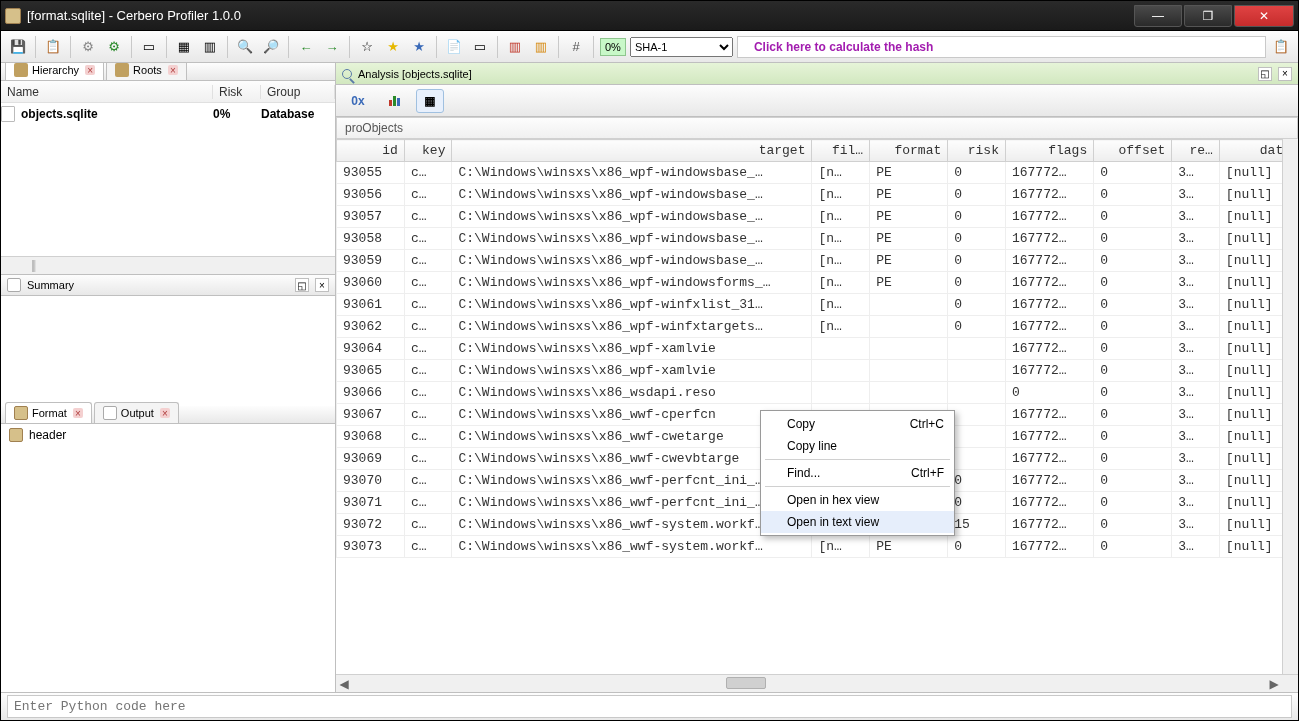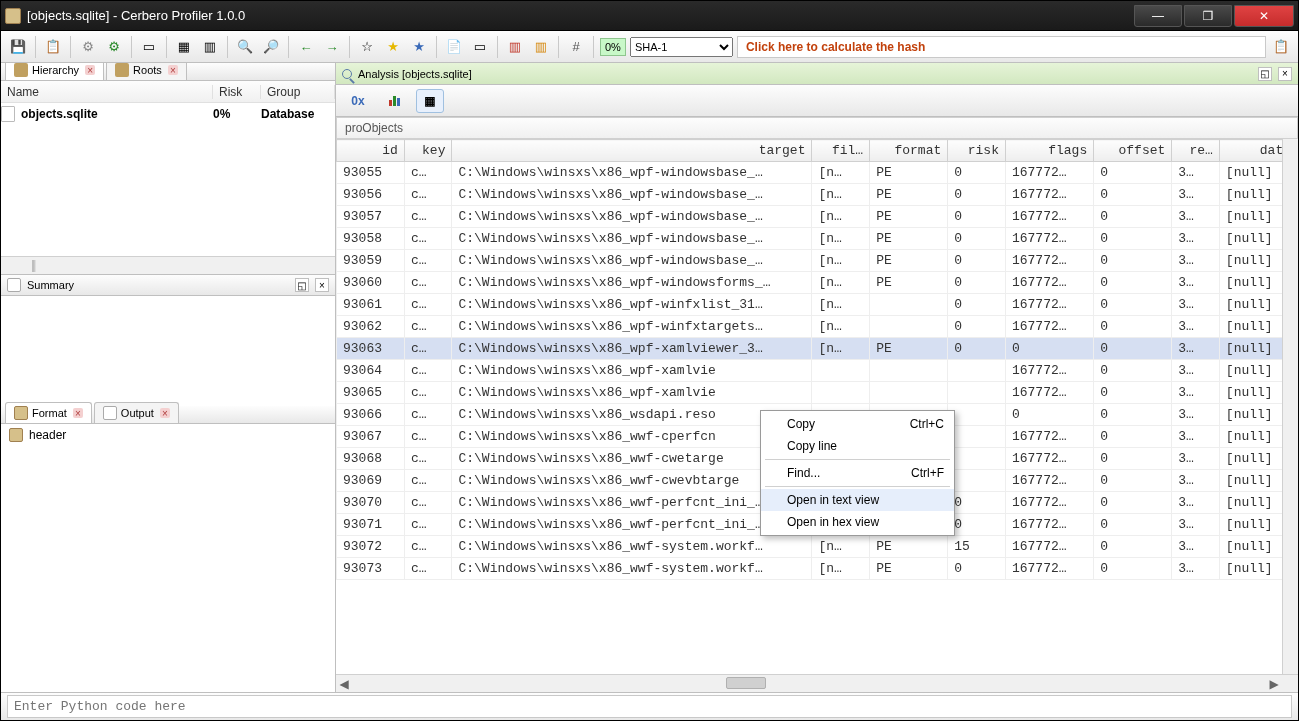--- a/index.html
+++ b/index.html
@@ -9,21 +9,21 @@
 .titlebar .icon { width: 16px; height: 16px; margin-right: 6px; }
 .title-text { flex: 1; font-size: 13px; }
 .win-controls { display: flex; }
 .win-btn { width: 48px; height: 22px; margin-left: 2px; display: flex; align-items: center; justify-content: center; border: 1px solid #555; background: linear-gradient(#4a4a4a,#2a2a2a); color: #fff; font-size: 12px; border-radius: 0 0 3px 3px;}
 .win-btn.close { background: linear-gradient(#e04343,#c62c2c); width: 60px; }
 .toolbar { height: 32px; background: linear-gradient(#fdfdfd,#e8e8e8); border-bottom: 1px solid #bfbfbf; display: flex; align-items: center; padding: 0 6px; gap: 4px; }
 .tb-sep { width: 1px; height: 22px; background: #c9c9c9; margin: 0 2px; }
 .tb-btn { width: 22px; height: 22px; display: flex; align-items: center; justify-content: center; border: 1px solid transparent; border-radius: 2px; cursor: pointer; font-size: 13px;}
 .tb-pct { padding: 2px 4px; background: #c8f8c8; border: 1px solid #8ec58e; font-size: 11px; }
 .tb-sel { font-size: 11px; height: 20px; width: 103px; }
-.tb-hash { flex: 1; font-size: 12px; font-weight: bold; padding: 0 8px; border: 1px solid #c9c9c9; height: 22px; display: flex; align-items: center; color: #c2410c; background: #fff;}
+.tb-hash { flex: 1; font-size: 12px; font-weight: bold; padding: 0 16px; border: 1px solid #c9c9c9; height: 22px; display: flex; align-items: center; color: #a21caf; background: #fff;}
 .content { flex: 1; display: flex; overflow: hidden; }
 .leftcol { width: 335px; display: flex; flex-direction: column; border-right: 1px solid #bfbfbf; }
 .tabset { height: 18px; background: linear-gradient(#fdfdfd,#e8e8e8); border-bottom: 1px solid #bfbfbf; display: flex; align-items: flex-end; padding: 0 4px; gap: 2px;}
 .tab { display: flex; align-items: center; gap: 4px; padding: 3px 8px; border: 1px solid #bfbfbf; border-bottom: none; background: #f4f4f4; border-radius: 3px 3px 0 0; font-size: 11px; cursor: pointer; }
 .tab.active { background: #fff; }
 .tab .tx { width: 10px; height: 10px; display: flex; align-items: center; justify-content: center; font-size: 10px; color: #b04040; background: #f4d0d0; border-radius: 2px; margin-left: 2px;}
 .hierarchy { flex: 0 0 175px; overflow: auto; background: #fff; }
 .hdr-row { display: flex; font-size: 12px; color: #333; border-bottom: 1px solid #e0e0e0; height: 22px; align-items: center; background: linear-gradient(#fdfdfd,#f0f0f0);}
 .hdr-row span { padding: 0 6px; border-right: 1px solid #e0e0e0; }
 .hdr-row .c1 { flex: 1;} .hdr-row .c2 { width: 48px;} .hdr-row .c3 { width: 74px;}
@@ -67,21 +67,21 @@
 .ico-db { background:#d6c08a; border:1px solid #a08050;}
 .ico-mag { border:1px solid #5a7aa8; border-radius:50%; position:relative; width:10px; height:10px;}
 .ico-mag::after { content:""; position:absolute; right:-4px; bottom:-4px; width:6px; height:2px; background:#5a7aa8; transform:rotate(45deg);}
 </style>
 </head>
 <body>
 
 <div class="window">
   <div class="titlebar">
     <span class="icon ico-sm ico-db"></span>
-    <span class="title-text">[objects.sqlite] - Cerbero Profiler 1.0.0</span>
+    <span class="title-text">[format.sqlite] - Cerbero Profiler 1.0.0</span>
     <div class="win-controls">
       <div class="win-btn">—</div>
       <div class="win-btn">❐</div>
       <div class="win-btn close">✕</div>
     </div>
   </div>
 
   <div class="toolbar">
     <div class="tb-btn">💾</div>
     <div class="tb-sep"></div>
@@ -310,32 +310,20 @@
                 <td>c…</td>
                 <td class="target">C:\Windows\winsxs\x86_wpf-winfxtargets…</td>
                 <td>[n…</td>
                 <td></td>
                 <td>0</td>
                 <td>167772…</td>
                 <td>0</td>
                 <td>3…</td>
                 <td>[null]</td>
               </tr>
-              <tr class="sel">
-                <td>93063</td>
-                <td>c…</td>
-                <td class="target">C:\Windows\winsxs\x86_wpf-xamlviewer_3…</td>
-                <td>[n…</td>
-                <td>PE</td>
-                <td>0</td>
-                <td>0</td>
-                <td>0</td>
-                <td>3…</td>
-                <td>[null]</td>
-              </tr>
               <tr>
                 <td>93064</td>
                 <td>c…</td>
                 <td class="target">C:\Windows\winsxs\x86_wpf-xamlvie</td>
                 <td></td>
                 <td></td>
                 <td></td>
                 <td>167772…</td>
                 <td>0</td>
                 <td>3…</td>
@@ -474,21 +462,21 @@
   <div class="ctx-item">
     <span>Copy line</span>
       <span></span>
   </div>
   <div class="ctx-sep"></div>
   <div class="ctx-item">
     <span>Find...</span>
     <span>Ctrl+F</span>
   </div>
   <div class="ctx-sep"></div>
+  <div class="ctx-item">
+    <span>Open in hex view</span>
+      <span></span>
+  </div>
   <div class="ctx-item hov">
     <span>Open in text view</span>
       <span></span>
   </div>
-  <div class="ctx-item">
-    <span>Open in hex view</span>
-      <span></span>
-  </div>
 </div>
 
 </body></html>

